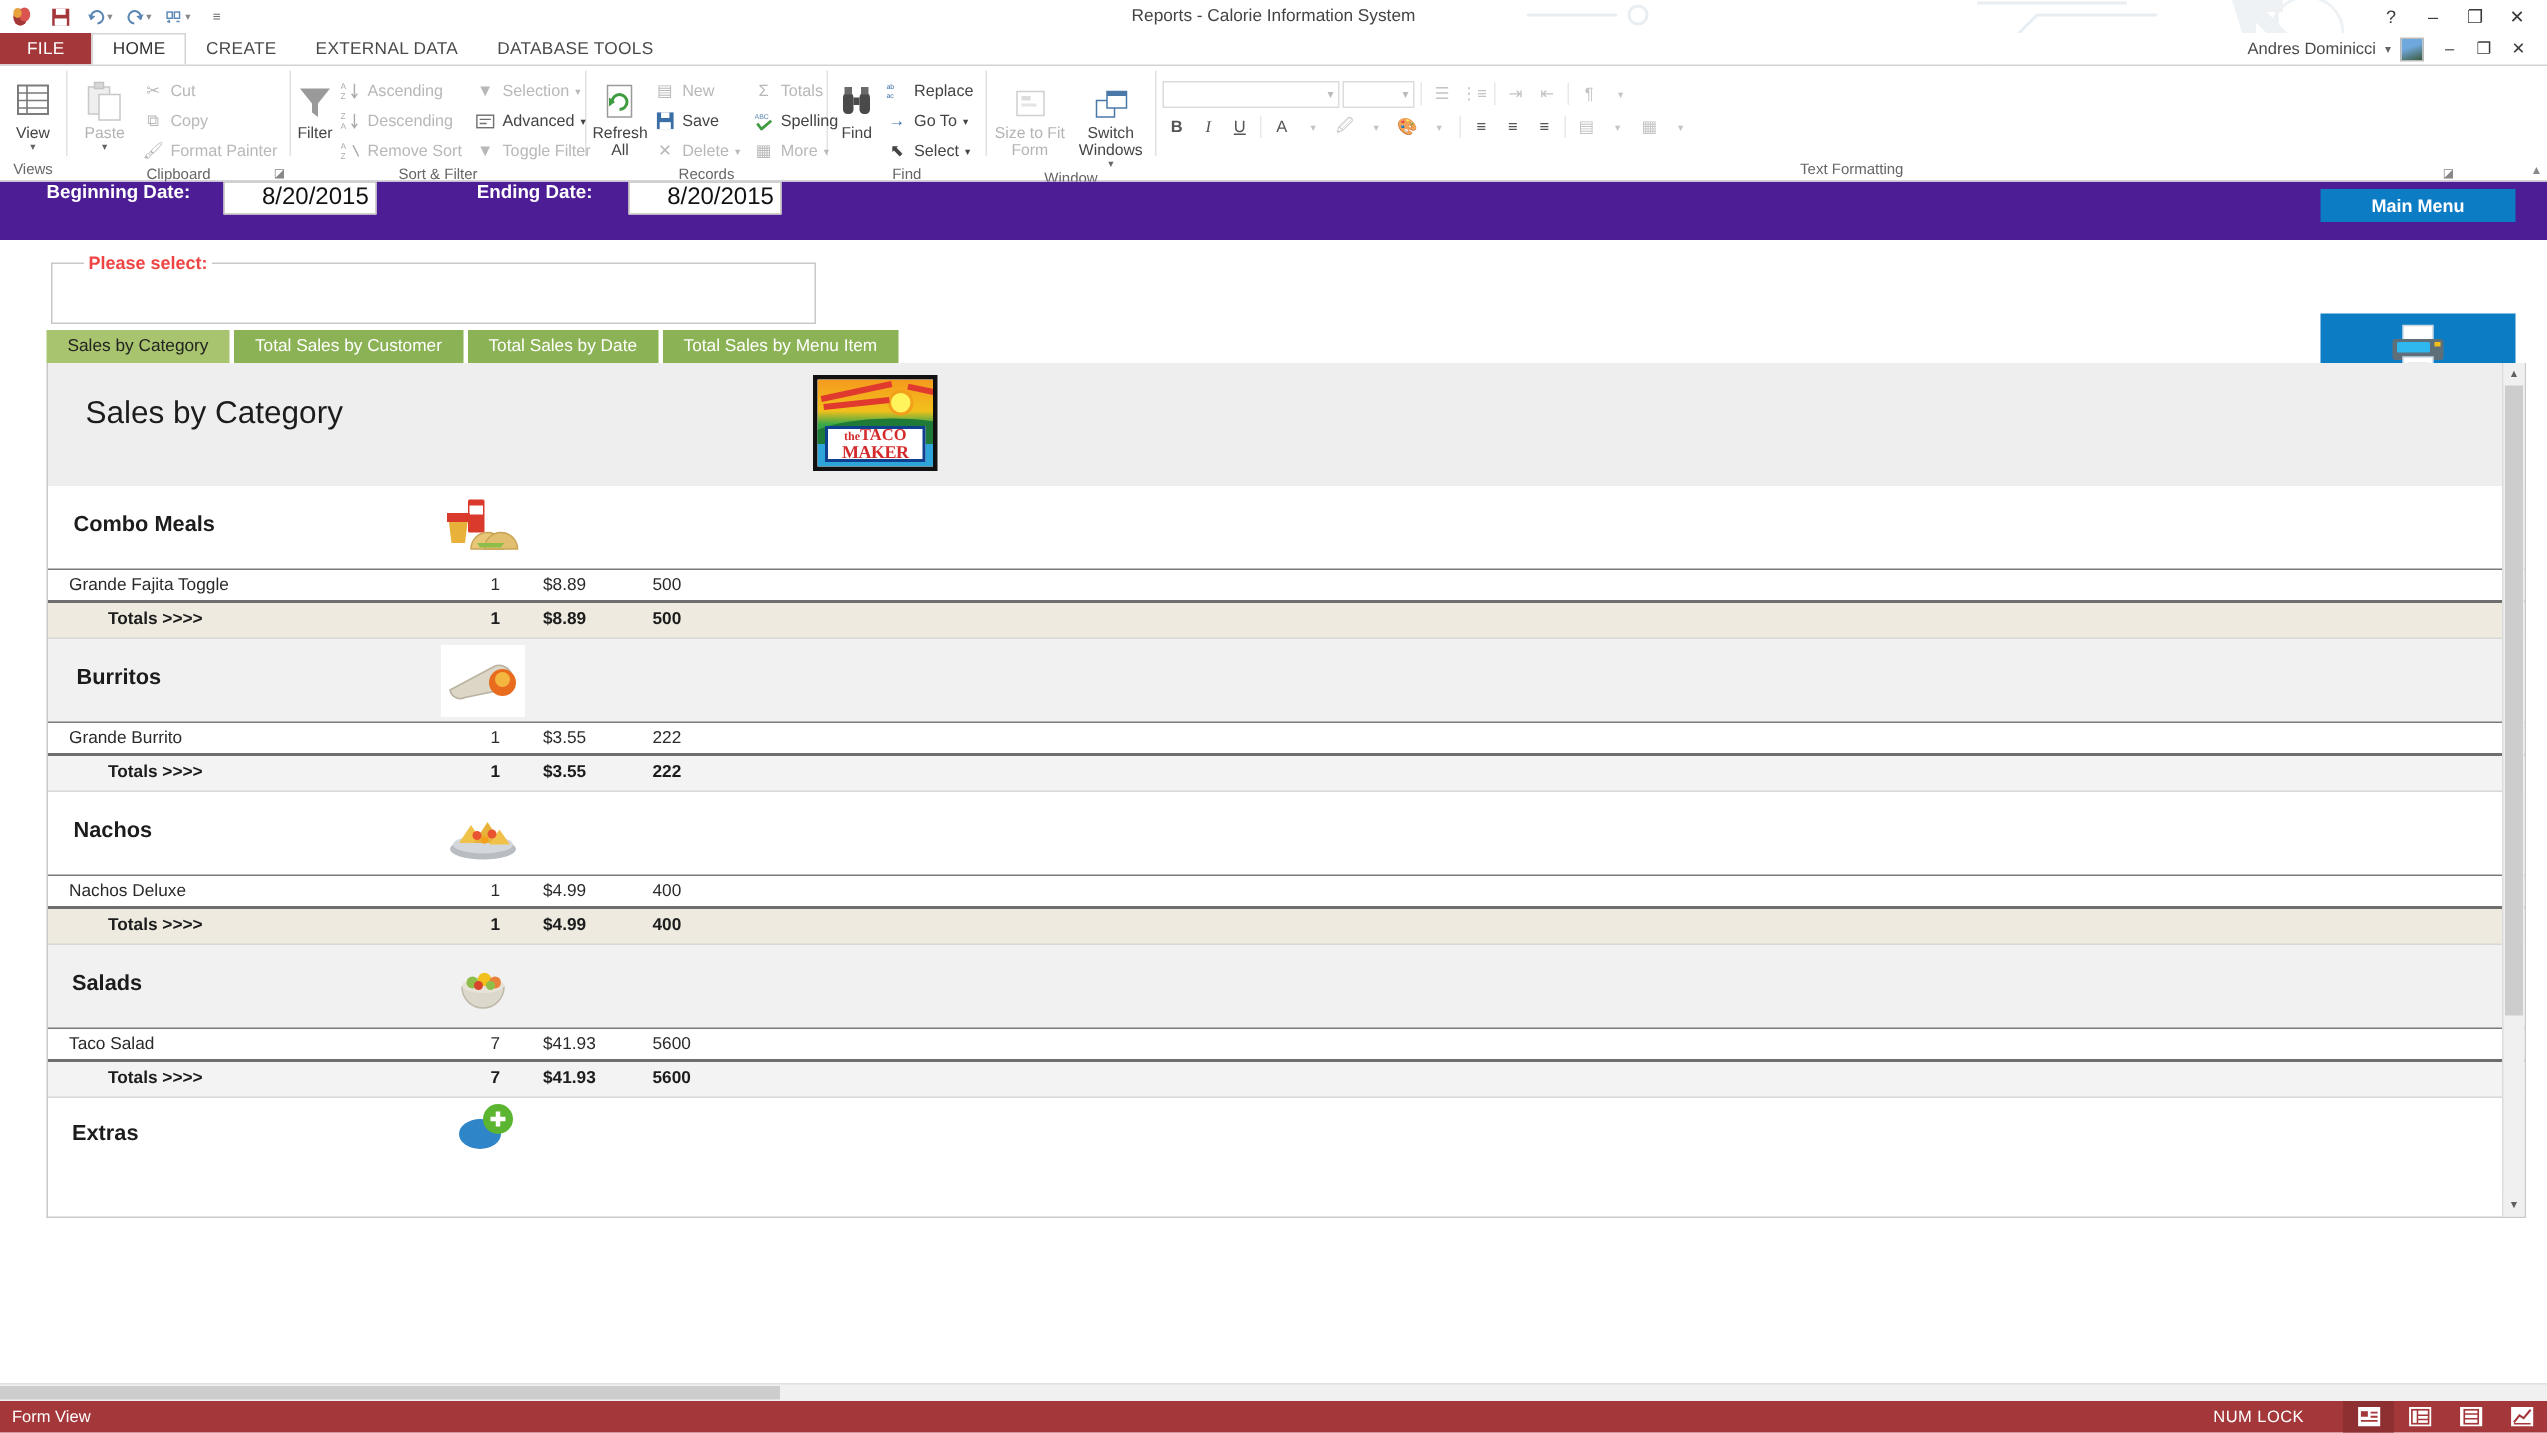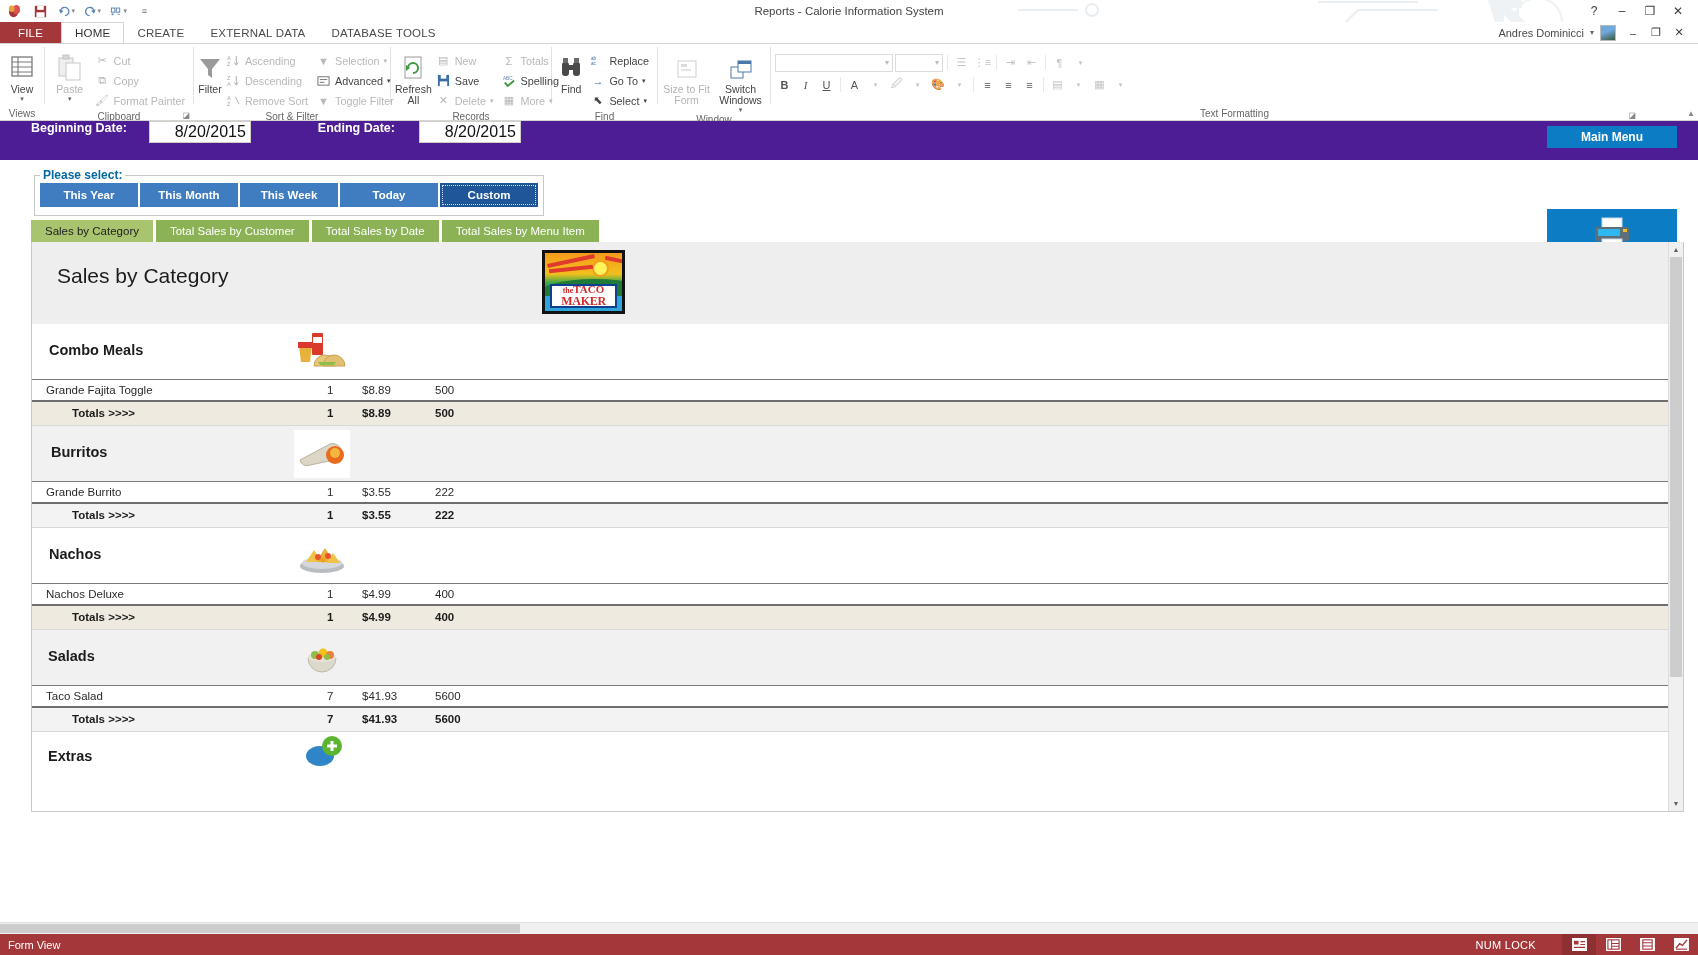--- a/index.html
+++ b/index.html
@@ -89,21 +89,21 @@
     width: 102px; height: 22px; background: #fff; border: 1px solid #d0cfc8;
     font-size: 16px; color: #111; display: flex; align-items: center;
     justify-content: flex-end; padding-right: 4px; padding-left: 32px;
   }
 
   .selector-zone { height: 60px; position: relative; background: #fff; }
   fieldset.please {
     position: absolute; left: 34px; top: 8px; width: 510px; height: 48px;
     border: 1px solid #c8c8c8; padding: 0;
   }
-  fieldset.please legend { font-size: 12px; color: #0369a1; font-weight: bold; padding: 0 3px; margin-left: 5px; }
+  fieldset.please legend { font-size: 12px; color: #ef4444; font-weight: bold; padding: 0 3px; margin-left: 21px; }
   .btnrow { display: flex; gap: 2px; padding: 1px 5px 0; }
   .rngbtn {
     flex: 1; height: 24px; background: #3f7cc0; color: #fff;
     font-size: 11.5px; font-weight: bold; display: flex;
     align-items: center; justify-content: center; border: none;
   }
   .rngbtn.selected { background: #1f5599; outline: 1px dotted #cfe0f5; outline-offset: -3px; }
 
   .mainmenu {
     position: absolute; right: 21px; top: 5px; width: 130px; height: 22px;
@@ -575,27 +575,20 @@
     <div class="dlabel">Beginning Date:</div>
     <div class="dfield" style="margin-left:22px;">8/20/2015</div>
     <div class="dlabel" style="margin-left:25px;padding-left:42px;">Ending Date:</div>
     <div class="dfield" style="margin-left:24px;">8/20/2015</div>
     <div class="mainmenu">Main Menu</div>
   </div>
 
   <div class="selector-zone">
     <fieldset class="please">
       <legend>Please select:</legend>
-      <div class="btnrow">
-        <div class="rngbtn">This Year</div>
-        <div class="rngbtn">This Month</div>
-        <div class="rngbtn">This Week</div>
-        <div class="rngbtn">Today</div>
-        <div class="rngbtn selected">Custom</div>
-      </div>
     </fieldset>
     <div class="printbox">
       <div>
         <svg width="46" height="38" viewBox="0 0 46 38">
           <rect x="13" y="2" width="20" height="10" fill="#fff" stroke="#c9d8e4"></rect>
           <rect x="6" y="11" width="34" height="14" rx="2" fill="#5f6f7a"></rect>
           <rect x="9" y="13" width="22" height="7" rx="1" fill="#2fb8f0"></rect>
           <rect x="34" y="13" width="4" height="3" fill="#f2c01c"></rect>
           <rect x="13" y="23" width="20" height="13" fill="#fff" stroke="#c9d8e4"></rect>
           <path d="M16 27 H30 M16 30 H30 M16 33 H26" stroke="#dfe8ee" stroke-width="1"></path>

